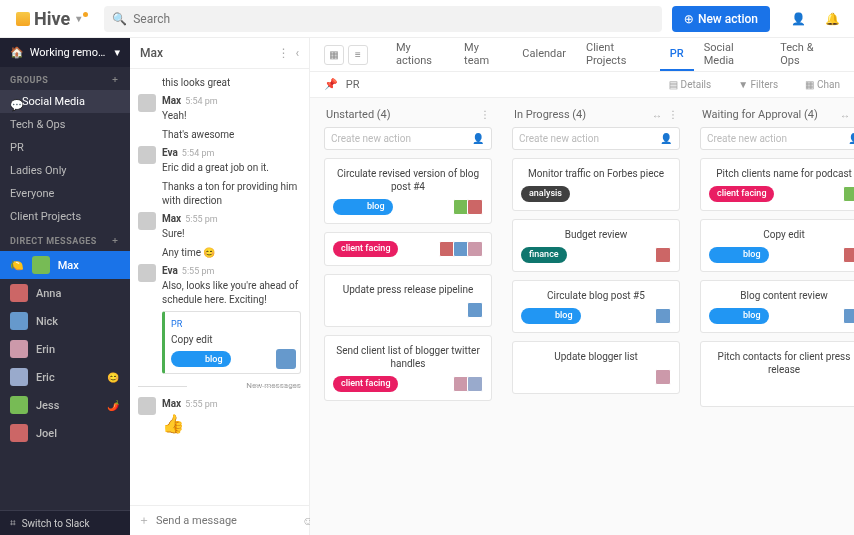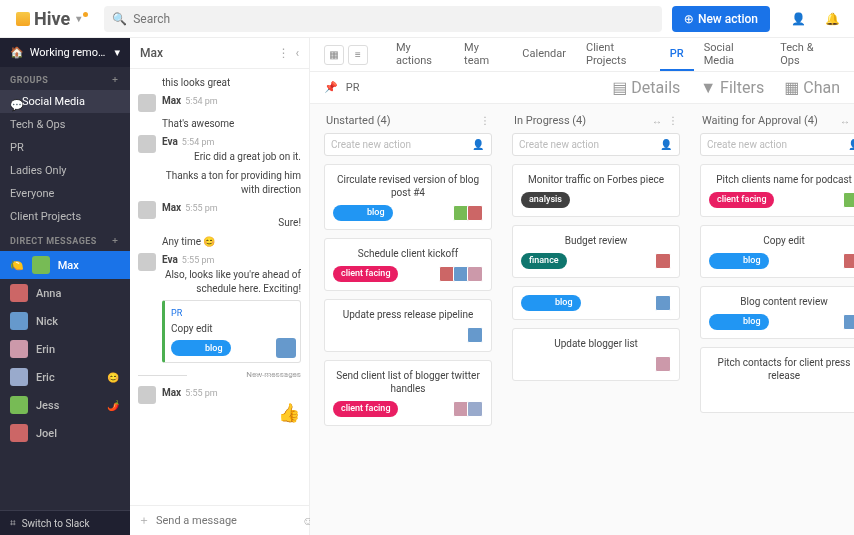--- a/index.html
+++ b/index.html
@@ -26,21 +26,21 @@
 .sb-ico { width:6px; height:6px; display:inline-block;}
 .avatar { width:18px; height:18px; border-radius:3px; background:#666; display:inline-block; background-size:cover;}
 .dm-label { font-weight:500;}
 .dm-list .sb-item { gap:8px; }
 .slack-switch { margin-top:auto; padding:6px 10px; font-size:10px; color:#ccc; display:flex; align-items:center; gap:6px; border-top:1px solid #3a3b4c; background:#1f2030;}
 .chat { width:180px; border-right:1px solid #eee; display:flex; flex-direction:column;}
 .chat-hdr { display:flex; align-items:center; justify-content:space-between; padding:8px 10px; border-bottom:1px solid #eee;}
 .chat-hdr .title { font-size:12px; font-weight:500; color:#555;}
 .chat-hdr .actions { display:flex; gap:6px; color:#aaa; font-size:12px;}
 .messages { flex:1; overflow-y:auto; padding:6px 8px; font-size:10px; color:#444; line-height:1.4;}
-.msg { display:flex; gap:6px; margin-bottom:4px;text-align:right;}
+.msg { display:flex; gap:6px; margin-bottom:4px;}
 .msg .av { width:18px; height:18px; border-radius:3px; background:#ccc; flex-shrink:0;}
 .msg .body { flex:1;}
 .msg .meta { display:flex; gap:4px; align-items:baseline;}
 .msg .name { font-weight:700; font-size:10px;}
 .msg .time { font-size:9px; color:#aaa;}
 .msg .text { font-size:10px; color:#444; margin-top:1px;}
 .card-msg { margin:4px 0 4px 24px; border:1px solid #e0e0e0; border-left:3px solid #4caf50; border-radius:3px; padding:6px; position:relative; font-size:10px;}
 .card-msg .proj { color:#1a73e8; font-size:9px; margin-bottom:2px;}
 .badge { display:inline-block; padding:2px 8px; border-radius:10px; font-size:9px; color:#fff; font-weight:500;}
 .badge.blog { background:#2196f3;padding-left:34px; }
@@ -54,21 +54,21 @@
 .compose { border-top:1px solid #eee; padding:6px 8px; display:flex; align-items:center; gap:6px; color:#aaa;}
 .compose input { flex:1; border:none; outline:none; font-size:11px; color:#666;}
 .board { flex:1; display:flex; flex-direction:column; overflow:hidden;}
 .tabs { display:flex; align-items:center; padding:0 14px; border-bottom:1px solid #eee; height:34px; gap:6px;}
 .view-toggle { display:flex; gap:4px; margin-right:12px;}
 .view-btn { width:20px; height:20px; display:flex; align-items:center; justify-content:center; border:1px solid #ddd; border-radius:3px; color:#888; cursor:pointer; font-size:10px;}
 .tab { padding:0 10px; height:100%; display:flex; align-items:center; font-size:11px; color:#666; cursor:pointer; border-bottom:2px solid transparent;}
 .tab.active { color:#1a73e8; border-bottom-color:#1a73e8; font-weight:500;}
 .subhdr { display:flex; align-items:center; padding:6px 14px; gap:8px; border-bottom:1px solid #eee; font-size:11px; color:#666;}
 .pin { color:#1a73e8;}
-.subhdr .right { margin-left:auto; display:flex; gap:20px; color:#999; font-size:16px;}
+.subhdr .right { margin-left:auto; display:flex; gap:27px; color:#999; font-size:10px;}
 .lanes { flex:1; display:flex; gap:20px; padding:10px 14px; background:#fafafa; overflow-x:auto;}
 .lane { width:168px; flex-shrink:0; display:flex; flex-direction:column;}
 .lane-hdr { display:flex; align-items:center; justify-content:space-between; font-size:11px; color:#666; margin-bottom:6px; padding:0 2px;}
 .lane-hdr .icons { display:flex; gap:6px; color:#aaa; font-size:10px;}
 .create-action { background:#fff; border:1px solid #e0e0e0; border-radius:3px; padding:5px 6px; font-size:10px; color:#bbb; display:flex; align-items:center; justify-content:space-between; cursor:text; margin-bottom:8px;}
 .card { background:#fff; border:1px solid #e5e5e5; border-radius:3px; padding:8px; margin-bottom:8px; position:relative; font-size:10px; color:#444; line-height:1.3;}
 .card .title { margin-bottom:6px;text-align:center;}
 .card .foot { display:flex; justify-content:space-between; align-items:flex-end; min-height:16px;}
 .card .assignees { display:flex; gap:-2px;}
 .card .assignees .avatar { width:16px; height:16px; border-radius:2px; margin-left:-2px; border:1px solid #fff;}
@@ -188,20 +188,21 @@
             <span style="width:18px;flex-shrink:0;"></span>
             <div class="text">this looks great</div>
           </div>
           <div class="msg">
             <span class="av a3"></span>
             <div class="body">
               <div class="meta">
                 <span class="name">Max</span>
                 <span class="time">5:54 pm</span>
               </div>
+              <div class="text">Yeah!</div>
             </div>
           </div>
           <div class="msg">
             <span style="width:18px;flex-shrink:0;"></span>
             <div class="text">That's awesome</div>
           </div>
           <div class="msg">
             <span class="av a2"></span>
             <div class="body">
               <div class="meta">
@@ -305,21 +306,20 @@
               <div class="title">Circulate revised version of blog post #4</div>
               <div class="foot">
                 <div><span class="badge blog">blog</span></div>
                 <div class="assignees">
                   <span class="avatar a1"></span>
                   <span class="avatar a2"></span>
                 </div>
               </div>
             </div>
             <div class="card">
-              <div class="title">Schedule client kickoff</div>
               <div class="foot">
                 <div><span class="badge clientfacing">client facing</span></div>
                 <div class="assignees">
                   <span class="avatar a2"></span>
                   <span class="avatar a3"></span>
                   <span class="avatar a4"></span>
                 </div>
               </div>
             </div>
             <div class="card">
@@ -364,20 +364,21 @@
             <div class="card">
               <div class="title">Budget review</div>
               <div class="foot">
                 <div><span class="badge finance">finance</span></div>
                 <div class="assignees">
                   <span class="avatar a2"></span>
                 </div>
               </div>
             </div>
             <div class="card">
+              <div class="title">Circulate blog post #5</div>
               <div class="foot">
                 <div><span class="badge blog">blog</span></div>
                 <div class="assignees">
                   <span class="avatar a3"></span>
                 </div>
               </div>
             </div>
             <div class="card">
               <div class="title">Update blogger list</div>
               <div class="foot">

